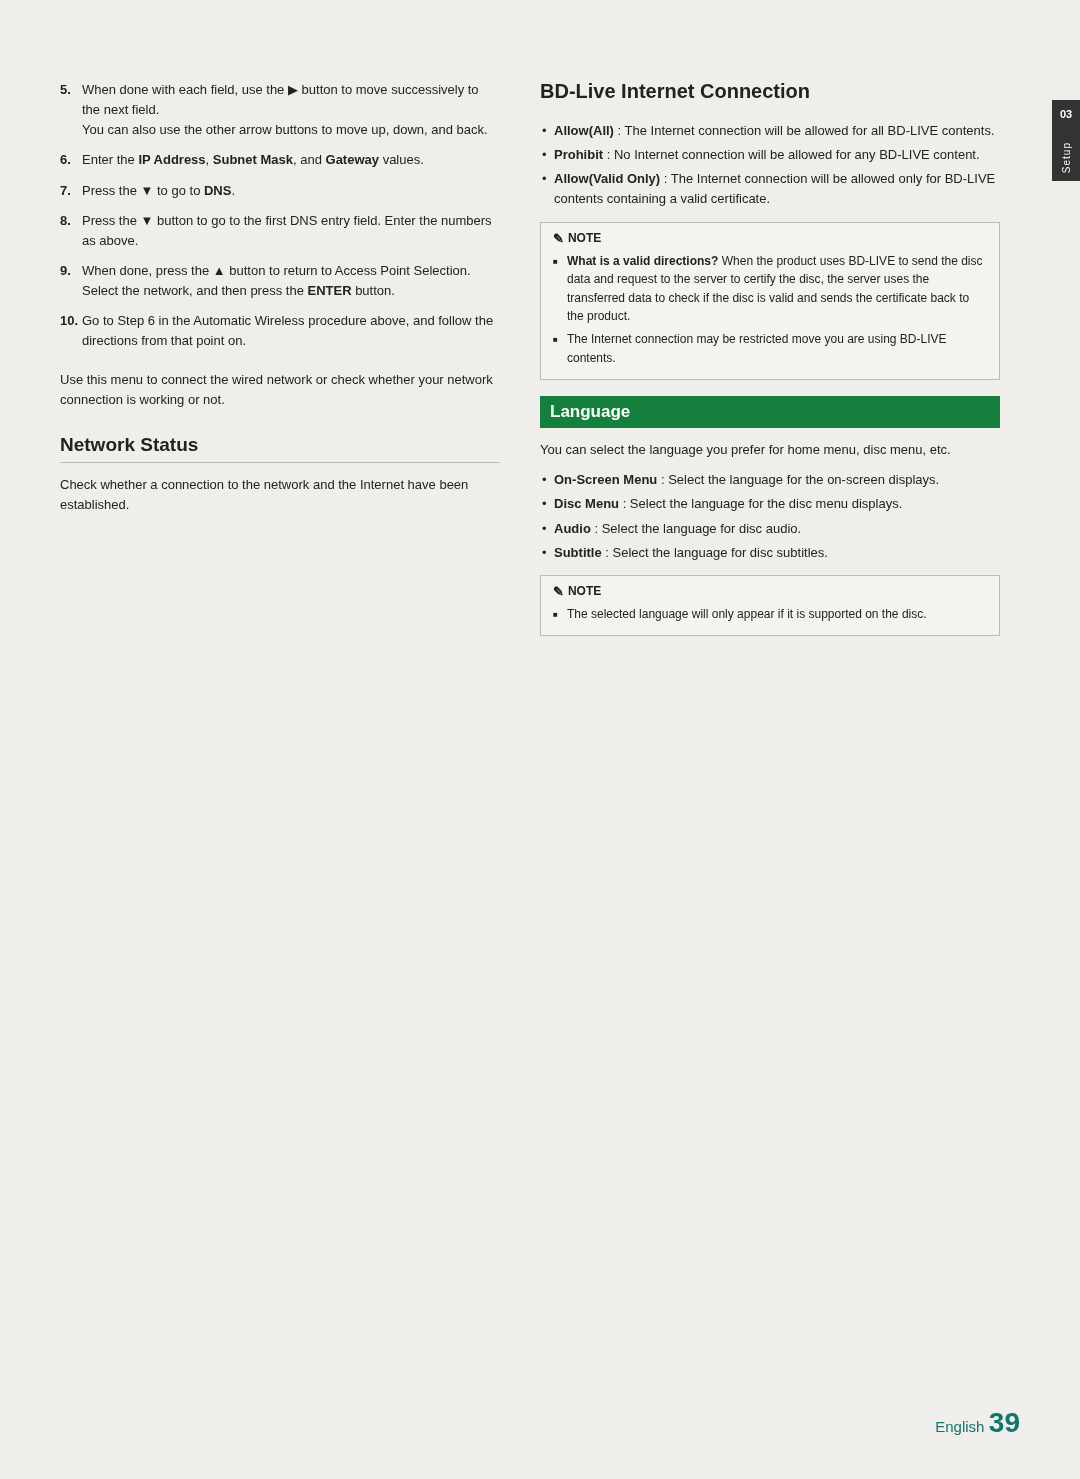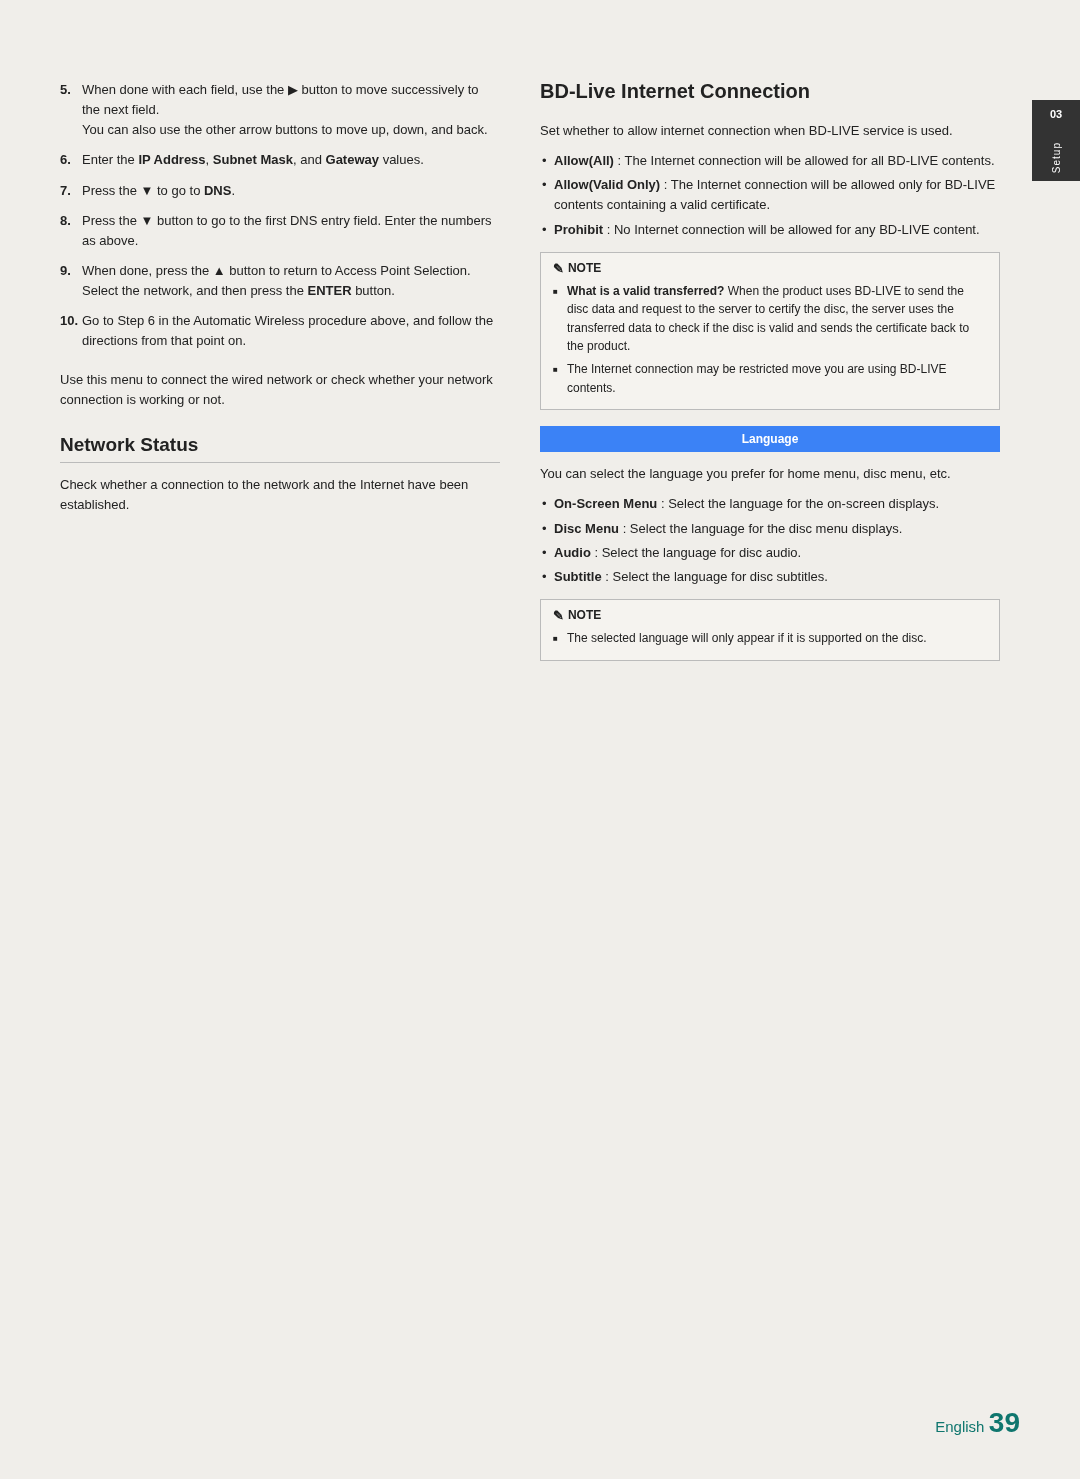--- a/index.html
+++ b/index.html
@@ -31,21 +31,21 @@
     }
     .right-column {
       flex: 1;
       max-width: 460px;
     }
     
     .side-tab {
       position: absolute;
       right: 0;
       top: 100px;
-      width: 48px;
+      width: 28px;
       background: #333;
       display: flex;
       flex-direction: column;
       align-items: center;
       padding: 8px 4px;
       gap: 22px;
     }
     .side-tab-text {
       color: #fff;
       font-size: 10px;
@@ -172,25 +172,25 @@
       left: 0;
       font-size: 8px;
       top: 4px;
     }
     .note-item b {
       font-weight: bold;
     }
 
     
     .language-bar {
-      background: #3b82f6;
+      background: #15803d;
       color: #fff;
-      font-size: 12px;
-      font-weight: bold;
-      text-align: center;
+      font-size: 17px;
+      font-weight: bold;
+      text-align: left;
       padding: 6px 10px;
       margin-bottom: 12px;
       margin-top: 8px;
     }
 
     
     .footer {
       position: absolute;
       bottom: 40px;
       right: 60px;
@@ -269,35 +269,34 @@
       <p class="subsection-text">Use this menu to connect the wired network or check whether your network connection is working or not.</p>
 
       <div class="section-heading">Network Status</div>
       <p class="body-text">Check whether a connection to the network and the Internet have been established.</p>
 
     </div>
 
     <div class="right-column">
 
       <h2 class="bd-live-heading">BD-Live Internet Connection</h2>
-      <p class="body-text">Set whether to allow internet connection when BD-LIVE service is used.</p>
 
       <ul class="bullet-list">
         <li><b>Allow(All)</b> : The Internet connection will be allowed for all BD-LIVE contents.</li>
+        <li><b>Prohibit</b> : No Internet connection will be allowed for any BD-LIVE content.</li>
         <li><b>Allow(Valid Only)</b> : The Internet connection will be allowed only for BD-LIVE contents containing a valid certificate.</li>
-        <li><b>Prohibit</b> : No Internet connection will be allowed for any BD-LIVE content.</li>
       </ul>
 
       <div class="note-box">
         <div class="note-title">
           <span class="note-icon">✎</span>
           <span>NOTE</span>
         </div>
         <div class="note-item">
-          <b>What is a valid transferred?</b> When the product uses BD-LIVE to send the disc data and request to the server to certify the disc, the server uses the transferred data to check if the disc is valid and sends the certificate back to the product.
+          <b>What is a valid directions?</b> When the product uses BD-LIVE to send the disc data and request to the server to certify the disc, the server uses the transferred data to check if the disc is valid and sends the certificate back to the product.
         </div>
         <div class="note-item">
           The Internet connection may be restricted move you are using BD-LIVE contents.
         </div>
       </div>
 
       <div class="language-bar">Language</div>
 
       <p class="body-text">You can select the language you prefer for home menu, disc menu, etc.</p>
 

